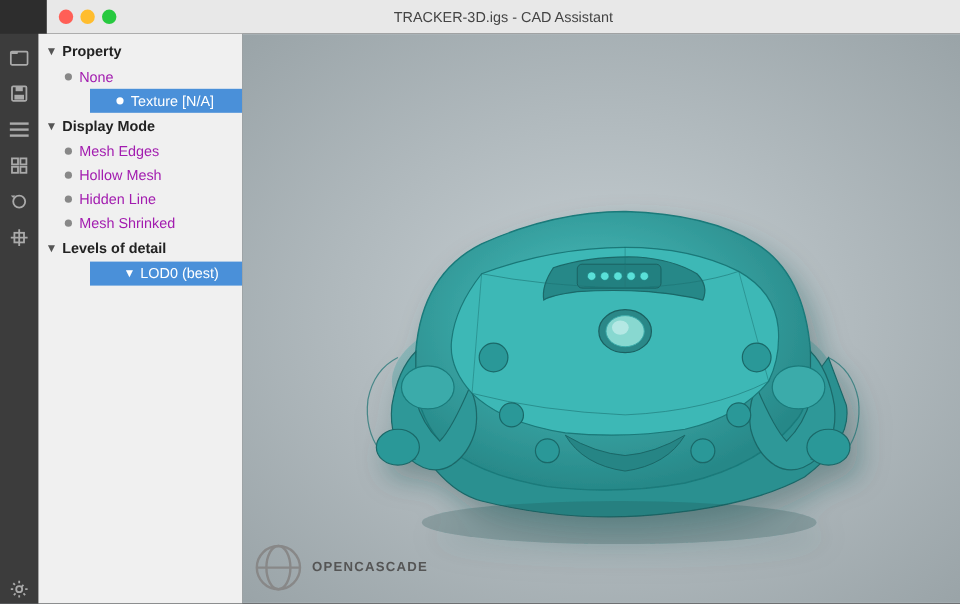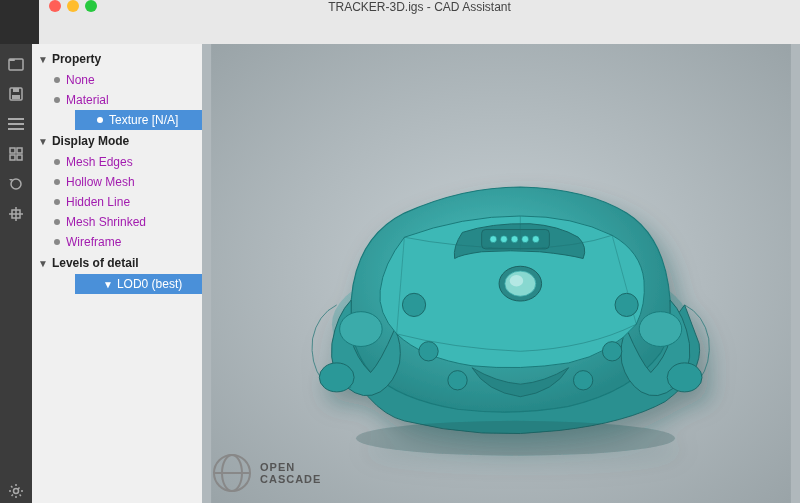--- a/index.html
+++ b/index.html
@@ -9,24 +9,24 @@
       overflow: hidden;
       font-family: -apple-system, BlinkMacSystemFont, 'Helvetica Neue', Arial, sans-serif;
       font-size: 12px;
       background: #2d2d2d;
       display: flex;
       flex-direction: column;
     }
 
     
     .title-bar {
-      height: 44px;
+      height: 28px;
       background: #e8e8e8;
       display: flex;
-      align-items: flex-start;
+      align-items: center;
       justify-content: center;
       position: relative;
       flex-shrink: 0;
       margin-left: 39px;
     }
     .title-bar-buttons {
       position: absolute;
       left: 10px;
       display: flex;
       gap: 6px;
@@ -147,21 +147,21 @@
       display: flex;
       align-items: center;
       gap: 8px;
     }
     .logo-icon {
       width: 40px;
       height: 40px;
     }
     .logo-text {
       display: flex;
-      flex-direction: column;
+      flex-direction: row;
     }
     .logo-open {
       font-size: 11px;
       font-weight: 700;
       color: #555;
       letter-spacing: 1px;
     }
     .logo-cascade {
       font-size: 11px;
       font-weight: 700;
@@ -237,24 +237,20 @@
 
     <div class="tree-section">
       <div class="tree-header">
         <span class="arrow">▼</span>
         <span>Property</span>
       </div>
       <div class="tree-item">
         <span class="dot"></span>
         <span>None</span>
       </div>
-      <div class="tree-item">
-        <span class="dot"></span>
-        <span>Material</span>
-      </div>
       <div class="tree-item selected">
         <span class="dot"></span>
         <span>Texture [N/A]</span>
       </div>
     </div>
 
     <div class="tree-section">
       <div class="tree-header">
         <span class="arrow">▼</span>
         <span>Display Mode</span>
@@ -267,24 +263,20 @@
         <span class="dot"></span>
         <span>Hollow Mesh</span>
       </div>
       <div class="tree-item">
         <span class="dot"></span>
         <span>Hidden Line</span>
       </div>
       <div class="tree-item">
         <span class="dot"></span>
         <span>Mesh Shrinked</span>
-      </div>
-      <div class="tree-item">
-        <span class="dot"></span>
-        <span>Wireframe</span>
       </div>
     </div>
 
     <div class="tree-section">
       <div class="tree-header">
         <span class="arrow">▼</span>
         <span>Levels of detail</span>
       </div>
       <div class="tree-item selected" style="padding-left: 28px;">
         <span class="arrow" style="margin-right:4px; font-size:10px; color:#fff;">▼</span>

